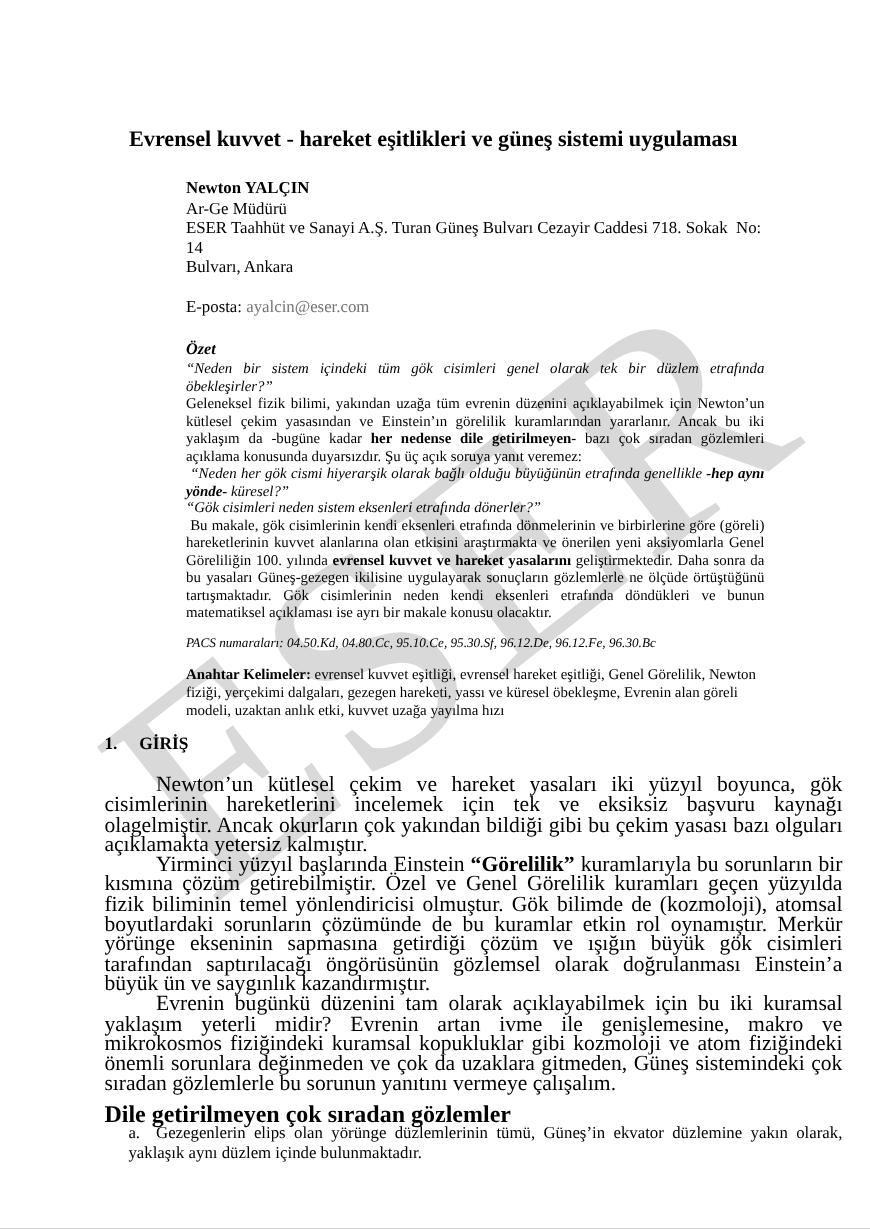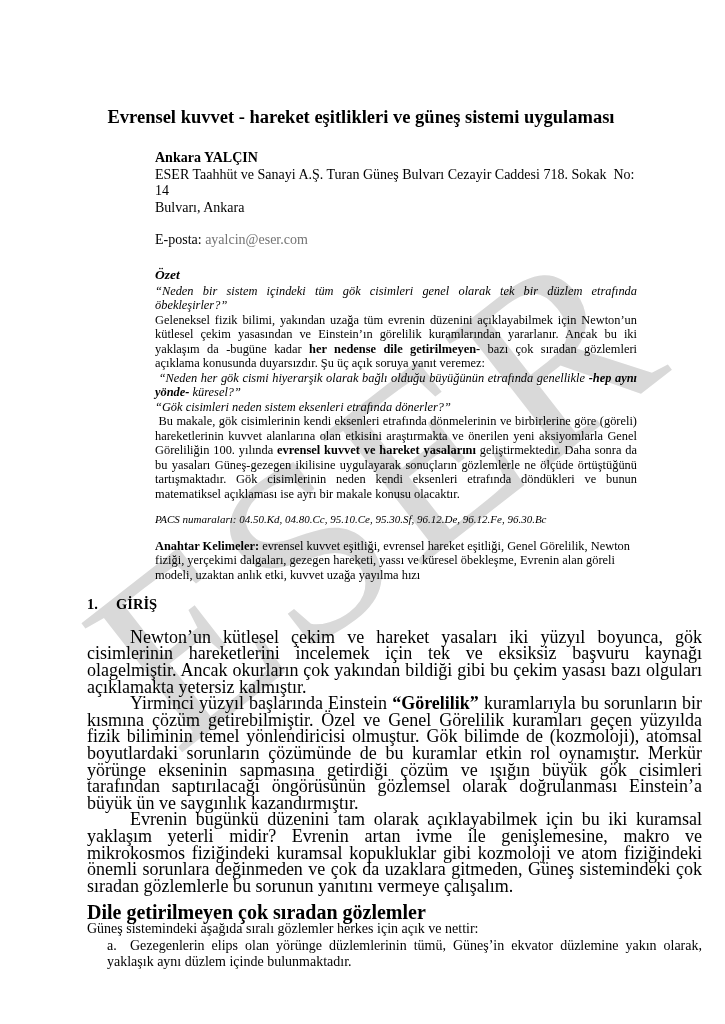--- a/index.html
+++ b/index.html
@@ -118,21 +118,22 @@
 
 <div class="page">
 
   <div class="watermark">ESER</div>
 
   <div class="content">
 
     <div class="title">Evrensel kuvvet - hareket eşitlikleri ve güneş sistemi uygulaması</div>
 
     <div class="author-block">
-      <div class="line author-name">Ankara YALÇIN</div>
+      <div class="line author-name">Newton YALÇIN</div>
+      <div class="line">Ar-Ge Müdürü</div>
       <div class="line">ESER Taahhüt ve Sanayi A.Ş. Turan Güneş Bulvarı Cezayir Caddesi 718. Sokak  No: 14</div>
       <div class="line">Bulvarı, Ankara</div>
       <div class="line email-line"><span>E-posta: </span><span class="email-link">ayalcin@eser.com</span></div>
     </div>
 
     <div class="abstract-heading">Özet</div>
 
     <div class="abstract">
       <p><span class="ri">“Neden bir sistem içindeki tüm gök cisimleri genel olarak tek bir düzlem etrafında öbekleşirler?”</span></p>
       <p><span>Geleneksel fizik bilimi, yakından uzağa tüm evrenin düzenini açıklayabilmek için Newton’un kütlesel çekim yasasından ve Einstein’ın görelilik kuramlarından yararlanır. Ancak bu iki yaklaşım da -bugüne kadar </span><span class="rb">her nedense dile getirilmeyen-</span><span> bazı çok sıradan gözlemleri açıklama konusunda duyarsızdır. Şu üç açık soruya yanıt veremez:</span></p>
@@ -147,20 +148,19 @@
 
     <div class="section-heading"><span class="h-num">1.</span><span>GİRİŞ</span></div>
 
     <div class="body-text">
       <p class="first"><span>Newton’un kütlesel çekim ve hareket yasaları iki yüzyıl boyunca, gök cisimlerinin hareketlerini incelemek için tek ve eksiksiz başvuru kaynağı olagelmiştir. Ancak okurların çok yakından bildiği gibi bu çekim yasası bazı olguları açıklamakta yetersiz kalmıştır.</span></p>
       <p><span>Yirminci yüzyıl başlarında Einstein </span><span class="rb">“Görelilik”</span><span> kuramlarıyla bu sorunların bir kısmına çözüm getirebilmiştir. Özel ve Genel Görelilik kuramları geçen yüzyılda fizik biliminin temel yönlendiricisi olmuştur. Gök bilimde de (kozmoloji), atomsal boyutlardaki sorunların çözümünde de bu kuramlar etkin rol oynamıştır. Merkür yörünge ekseninin sapmasına getirdiği çözüm ve ışığın büyük gök cisimleri tarafından saptırılacağı öngörüsünün gözlemsel olarak doğrulanması Einstein’a büyük ün ve saygınlık kazandırmıştır.</span></p>
       <p><span>Evrenin bugünkü düzenini tam olarak açıklayabilmek için bu iki kuramsal yaklaşım yeterli midir? Evrenin artan ivme ile genişlemesine, makro ve mikrokosmos fiziğindeki kuramsal kopukluklar gibi kozmoloji ve atom fiziğindeki önemli sorunlara değinmeden ve çok da uzaklara gitmeden, Güneş sistemindeki çok sıradan gözlemlerle bu sorunun yanıtını vermeye çalışalım.</span></p>
     </div>
 
     <div class="subheading">Dile getirilmeyen çok sıradan gözlemler</div>
-    <div class="lead-line">Güneş sistemindeki aşağıda sıralı gözlemler herkes için açık ve nettir:</div>
 
     <div class="obs-list">
       <div class="obs-item"><span class="obs-label">a.</span><span>Gezegenlerin elips olan yörünge düzlemlerinin tümü, Güneş’in ekvator düzlemine yakın olarak, yaklaşık aynı düzlem içinde bulunmaktadır.</span></div>
     </div>
 
   </div>
 </div>
 
 </body></html>

